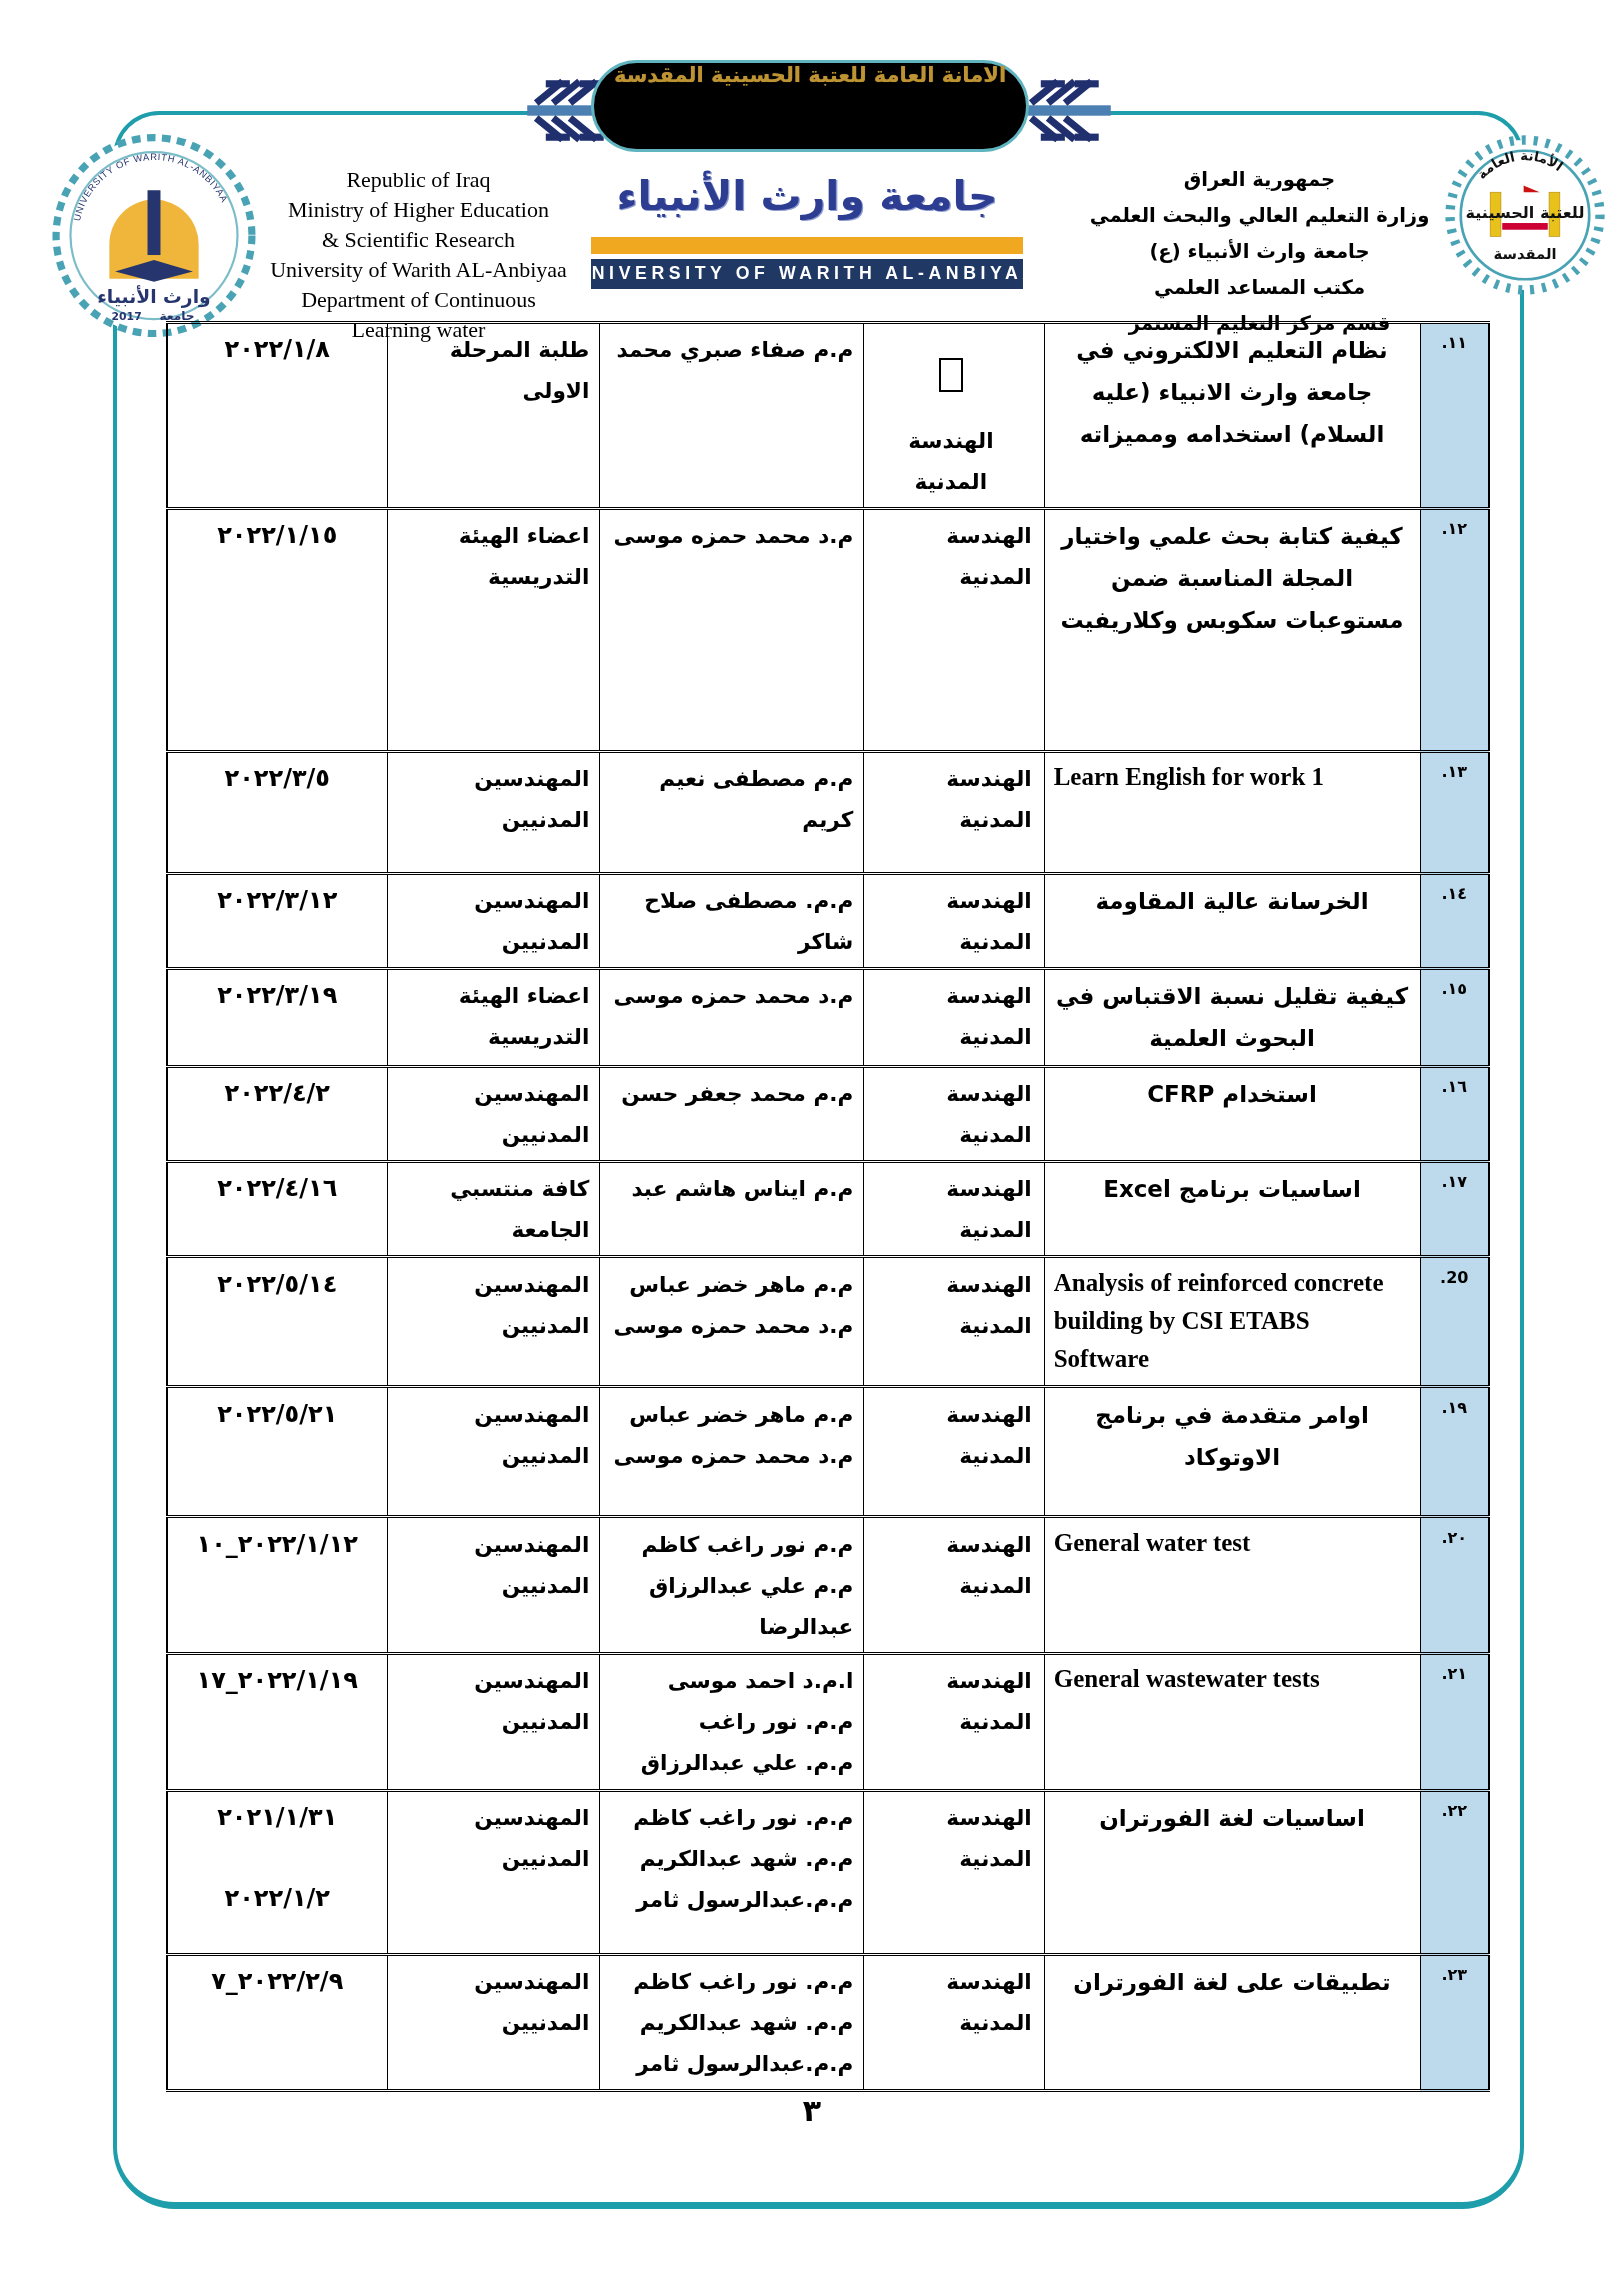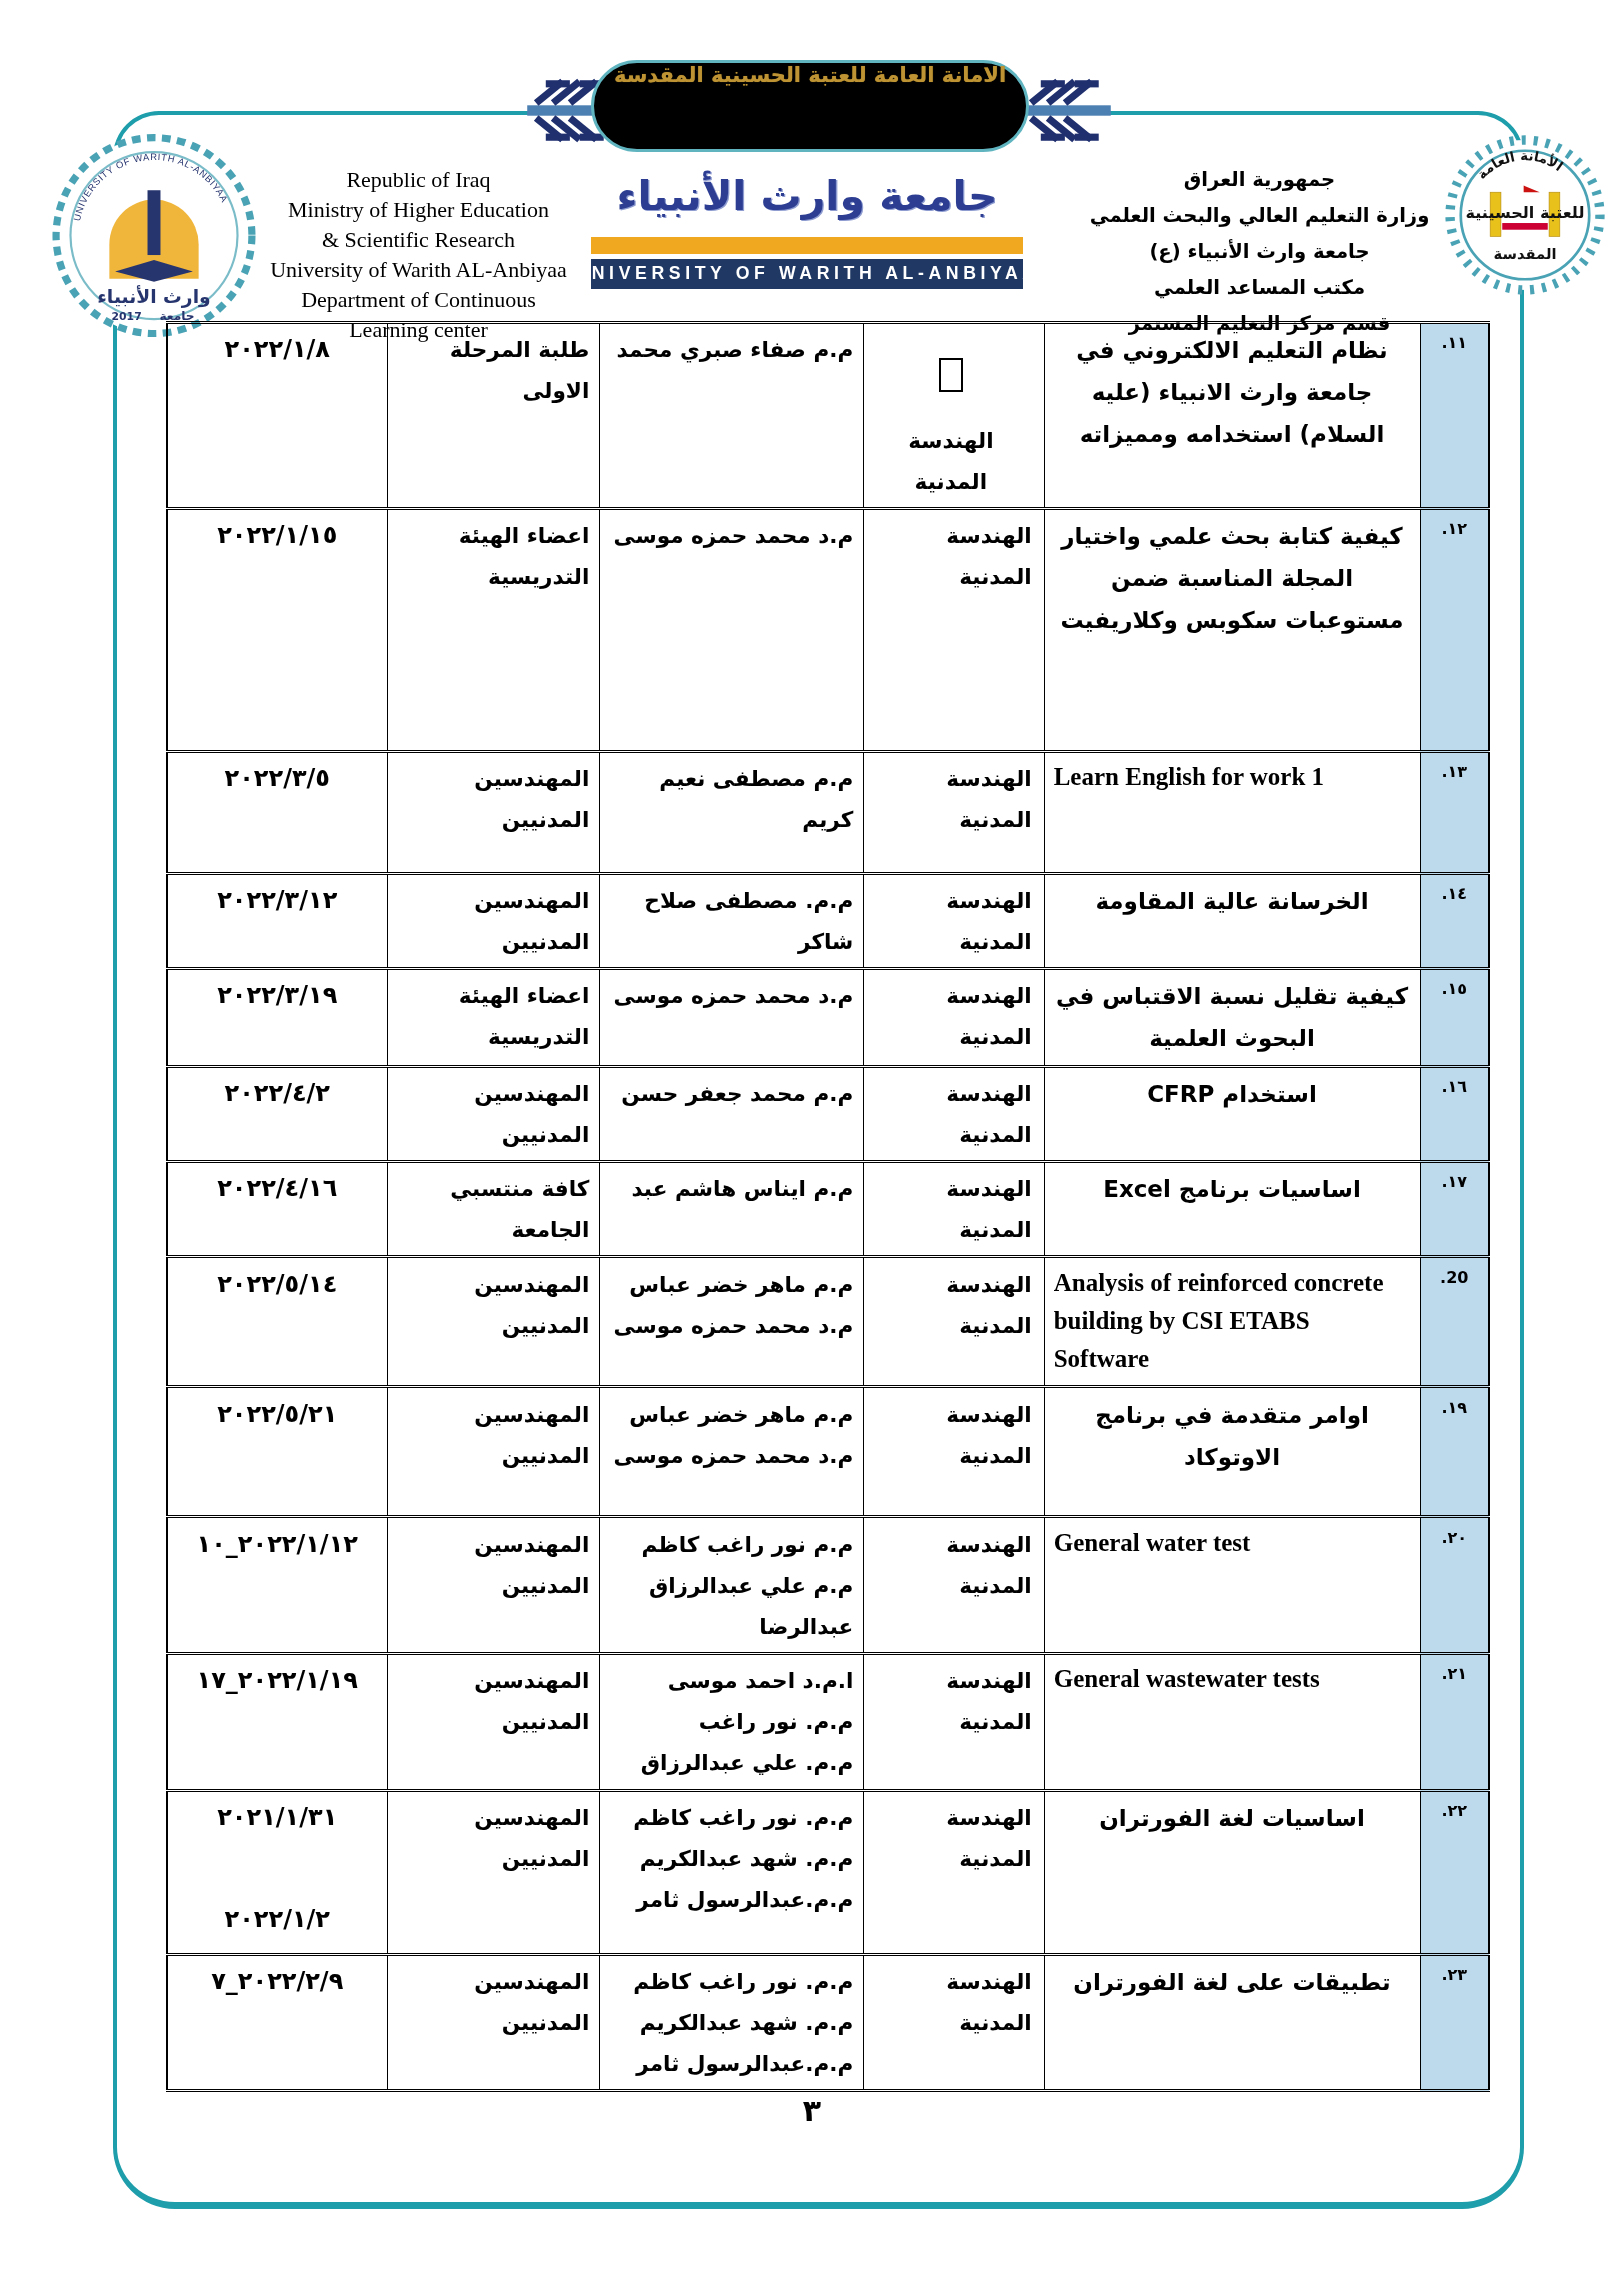--- a/index.html
+++ b/index.html
@@ -54,21 +54,21 @@
     vertical-align:top;padding:5.2px 9.2px;
   }
   .c-no{background:#BDD9EC;text-align:center;font-weight:700;font-size:16px;padding-top:9.2px;direction:rtl;}
   .c-title-ar{direction:rtl;text-align:center;font-weight:700;font-size:23px;line-height:42px;}
   .c-title-en{direction:ltr;text-align:left;font-family:"Liberation Serif",serif;font-weight:700;font-size:25px;line-height:38px;}
   .c-dept,.c-lect,.c-aud{direction:rtl;text-align:right;font-weight:700;font-size:21.6px;line-height:41px;padding-left:6.5px;}
   .c-dept{padding-right:11.8px;}
   .c-dept.center{text-align:center;}
   .c-date{direction:rtl;text-align:center;font-weight:700;font-size:24px;line-height:41px;}
   .date-line{direction:ltr;unicode-bidi:isolate;}
-  .date-line + .date-line{margin-top:61px;}
+  .date-line + .date-line{margin-top:40px;}
   .tofu{display:block;width:19.6px;height:30px;border:2px solid #000;margin:29px auto 27.5px auto;}
   
   .page-num{
     position:absolute;left:0;top:2093px;width:1624px;text-align:center;
     font-weight:700;font-size:30px;direction:rtl;
   }
 </style>
 </head>
 <body>
 
@@ -130,21 +130,21 @@
   <text x="112" y="272" font-size="15" text-anchor="middle" fill="#27356f" font-weight="bold">2017</text>
   <text x="182" y="272" font-size="17" text-anchor="middle" fill="#27356f" font-weight="bold">جامعة</text>
 </svg>
 
 <div class="eng-block">
   <div>Republic of Iraq</div>
   <div>Ministry of  Higher Education</div>
   <div>&amp; Scientific Research</div>
   <div>University of  Warith AL-Anbiyaa</div>
   <div>Department of Continuous</div>
-  <div>Learning center</div>
+  <div>Learning water</div>
 </div>
 
 <div class="arb-block">
   <div>جمهورية العراق</div>
   <div>وزارة التعليم العالي والبحث العلمي</div>
   <div>جامعة وارث الأنبياء (ع)</div>
   <div>مكتب المساعد العلمي</div>
   <div>قسم مركز التعليم المستمر</div>
 </div>
 

